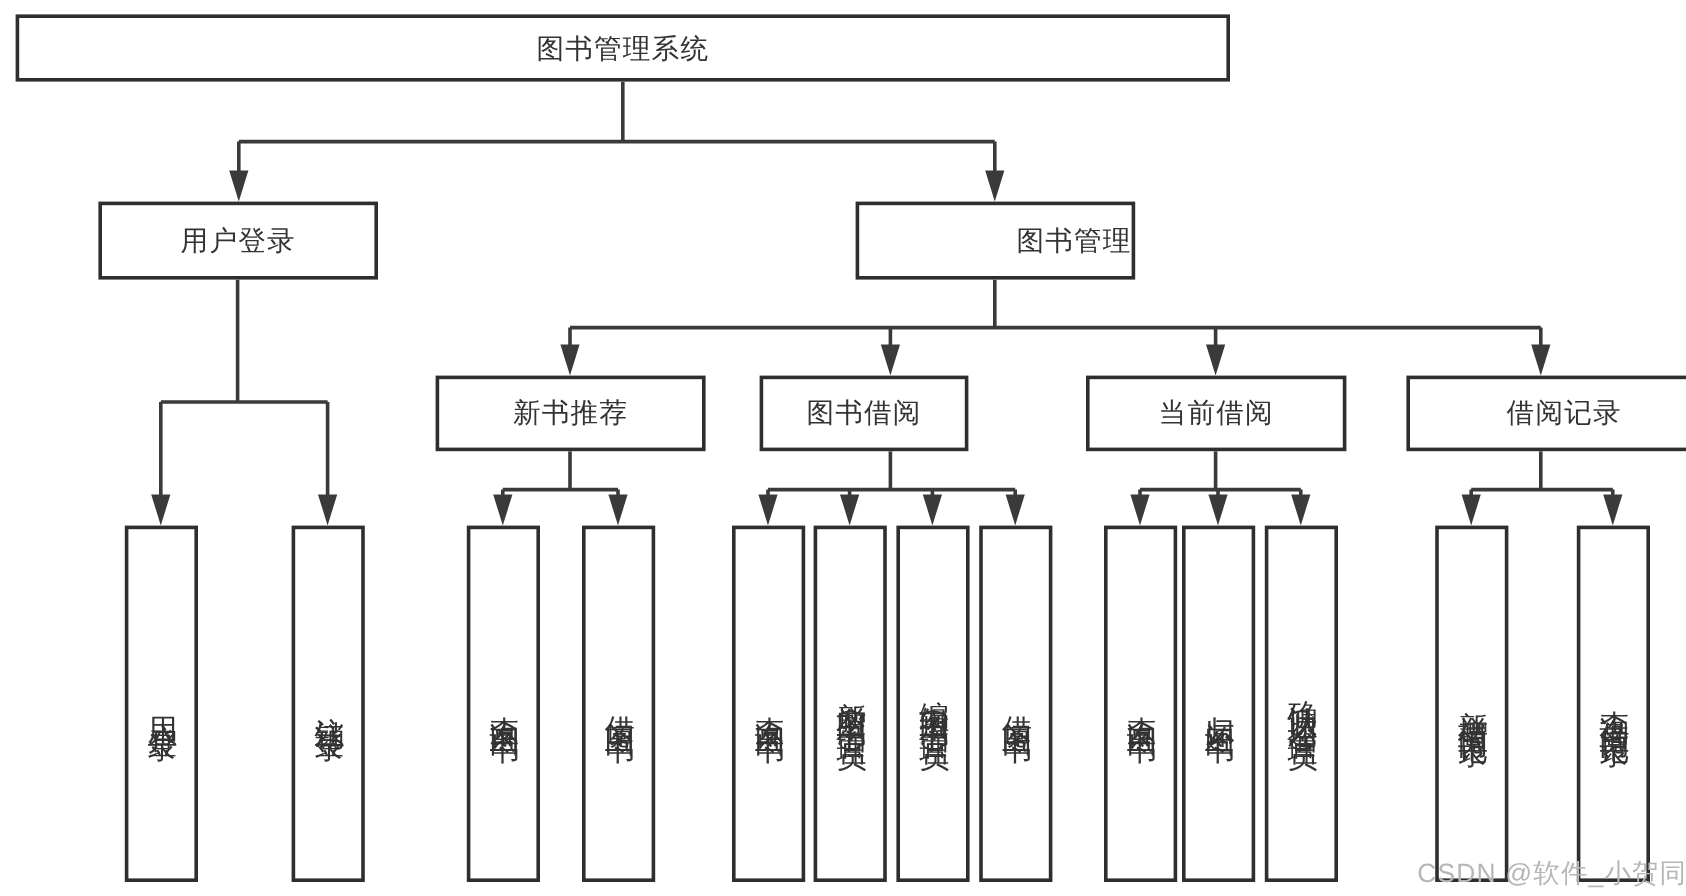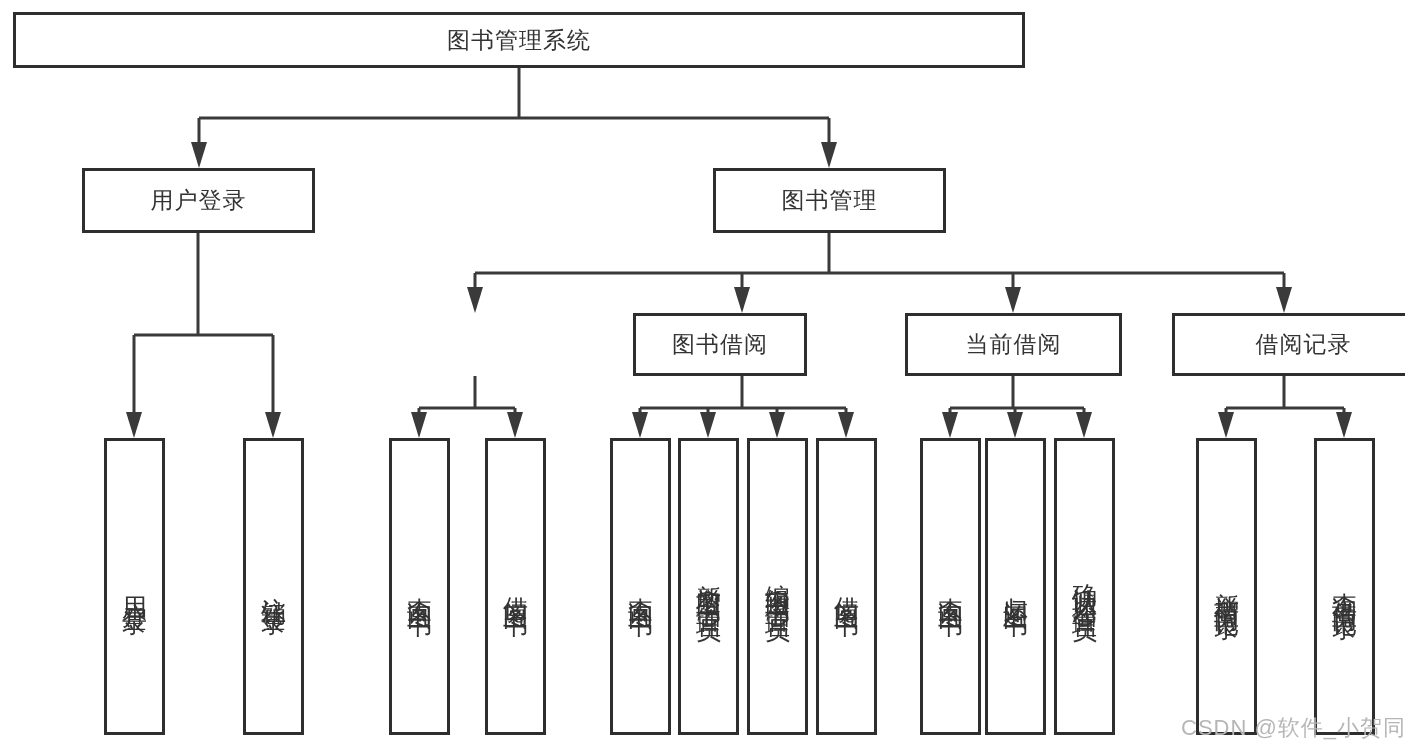--- a/index.html
+++ b/index.html
@@ -53,24 +53,27 @@
       <polygon points="1336,412 1352,412 1344,438" fill="#3a3a3a"></polygon>
     </svg>
 
   <div class="node" style="left:13px;top:12px;width:1012px;height:56px;">
     <span class="hlabel">图书管理系统</span>
   </div>
 
   <div class="node" style="left:82px;top:168px;width:233px;height:65px;">
     <span class="hlabel">用户登录</span>
   </div>
-  <div class="node" style="left:713px;top:168px;width:233px;height:65px;">
+  <div class="node" style="left:713px;top:168px;width:233px;height:65px;justify-content:flex-end;">
     <span class="hlabel">图书管理</span>
   </div>
 
+  <div class="node" style="left:363px;top:313px;width:225px;height:63px;">
+    <span class="hlabel">新书推荐</span>
+  </div>
   <div class="node" style="left:633px;top:313px;width:174px;height:63px;">
     <span class="hlabel">图书借阅</span>
   </div>
   <div class="node" style="left:905px;top:313px;width:217px;height:63px;">
     <span class="hlabel">当前借阅</span>
   </div>
   <div class="node" style="left:1172px;top:313px;width:263px;height:63px;">
     <span class="hlabel">借阅记录</span>
   </div>
 

